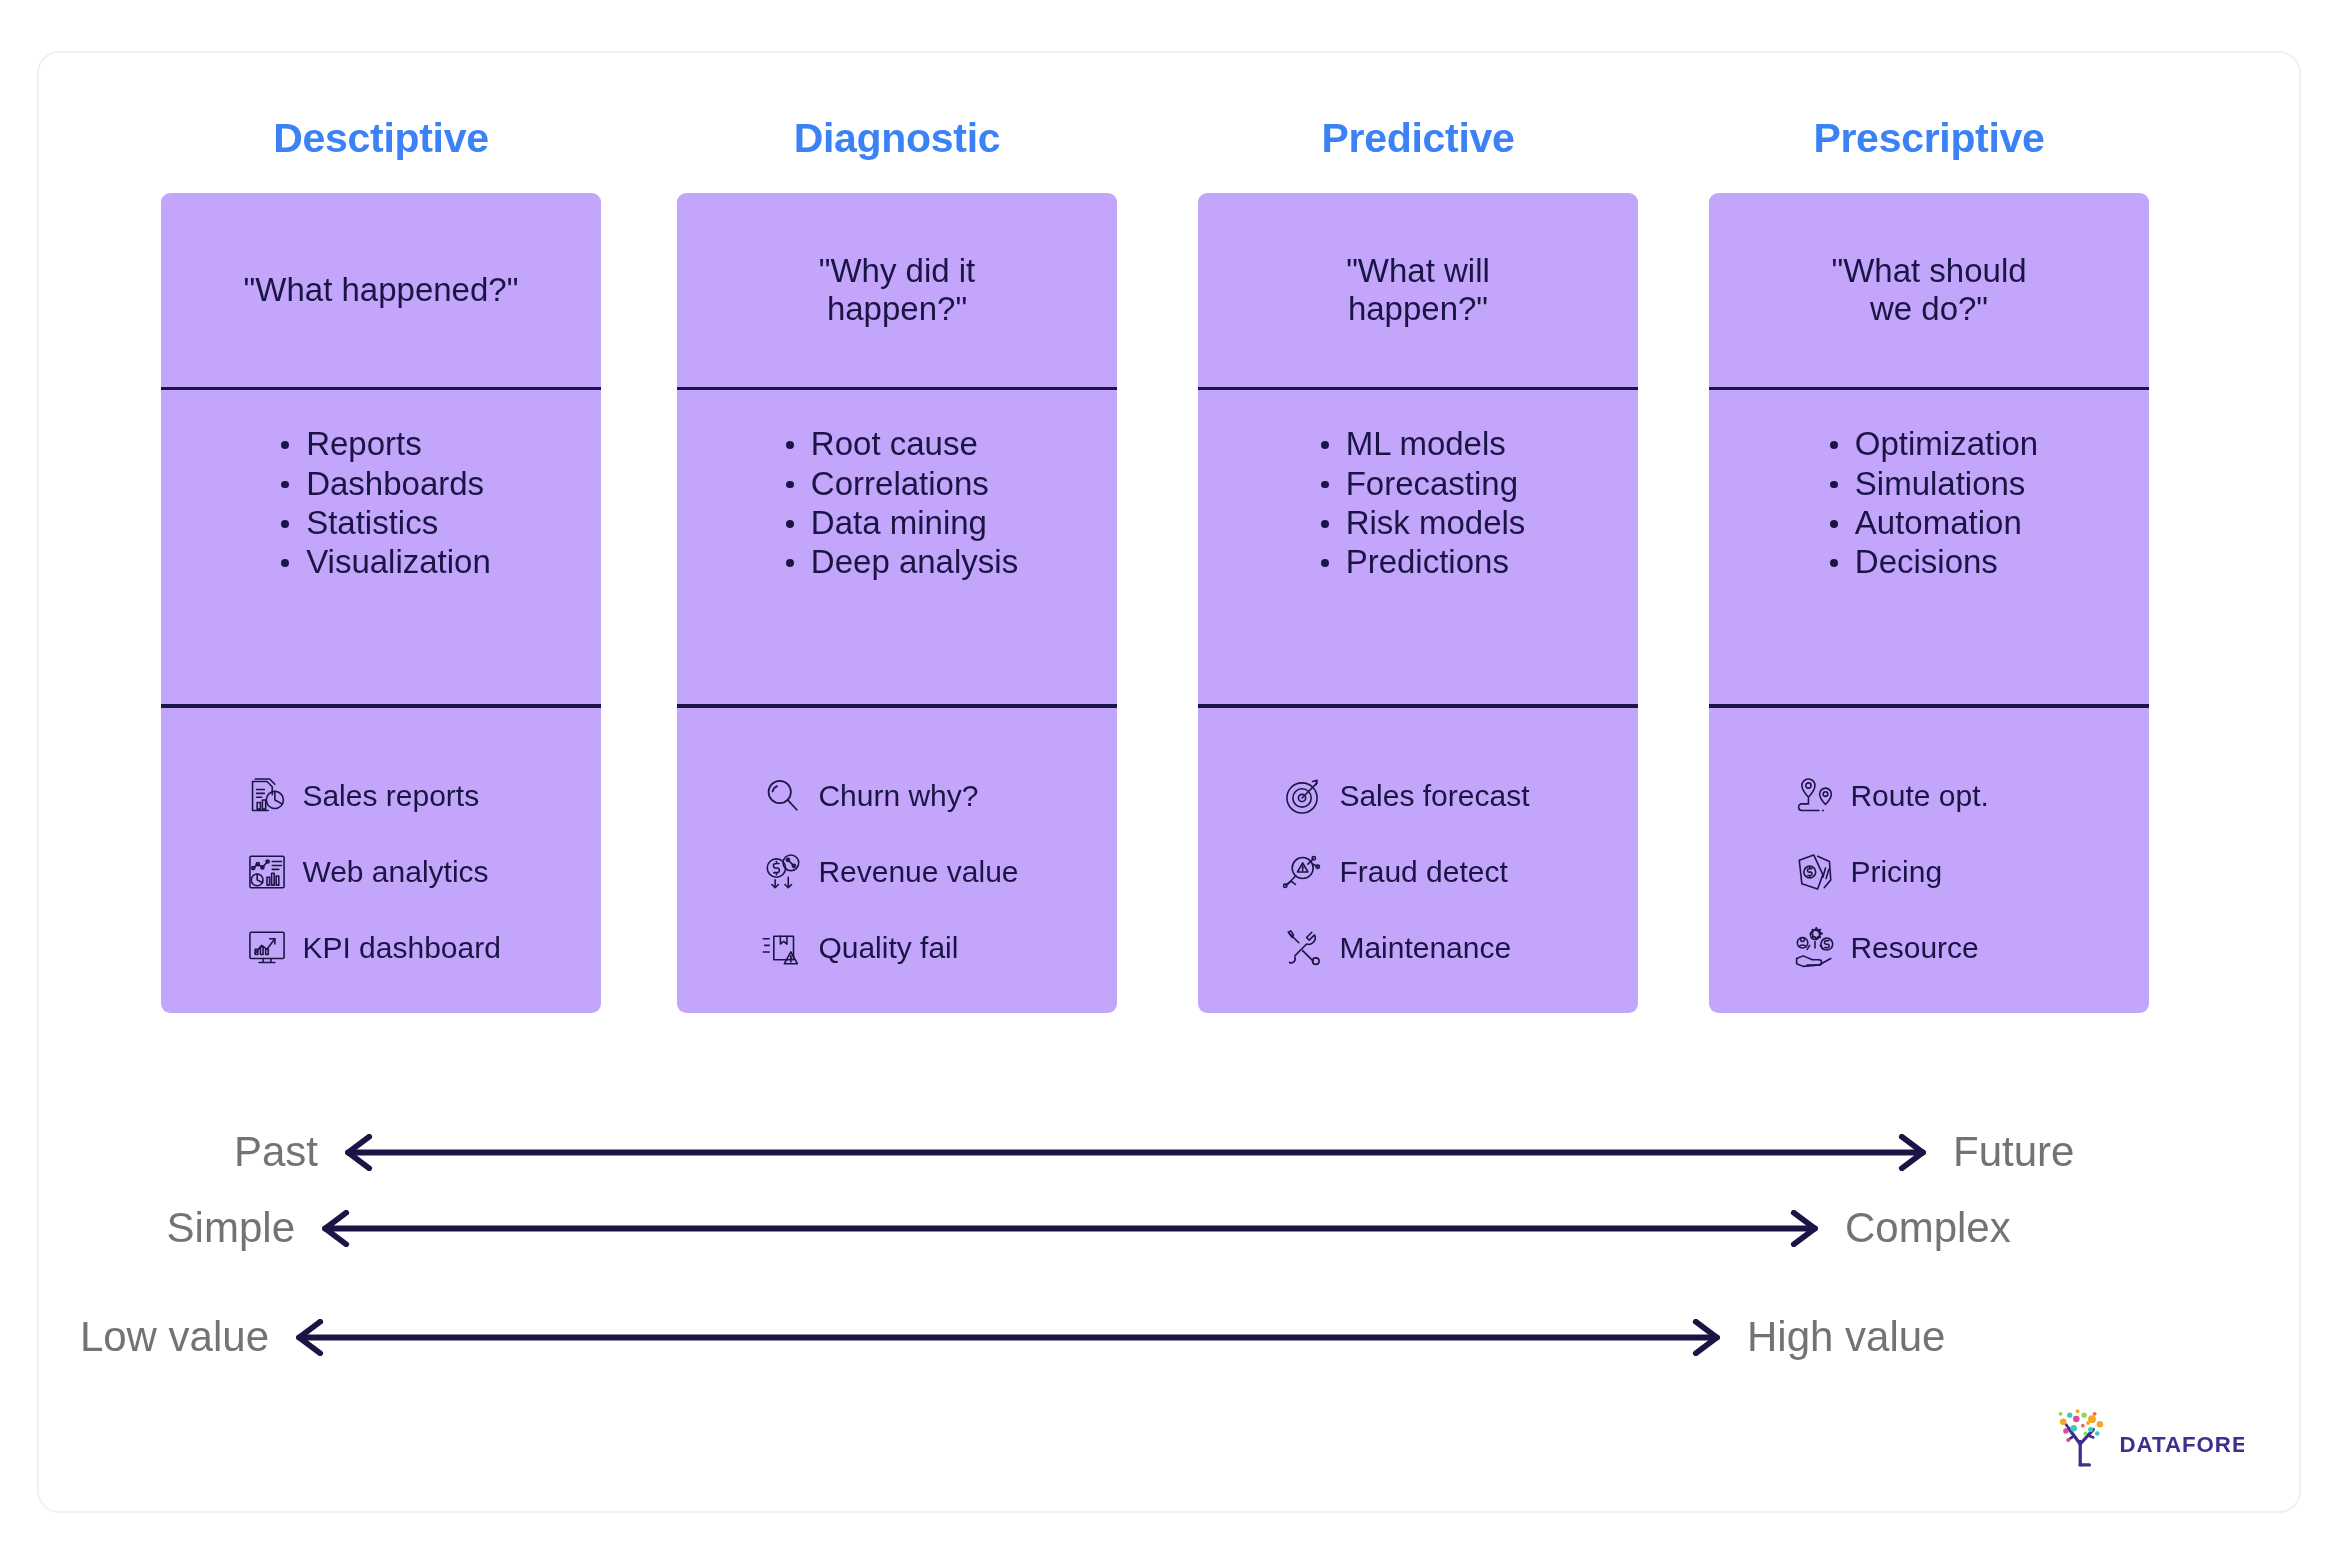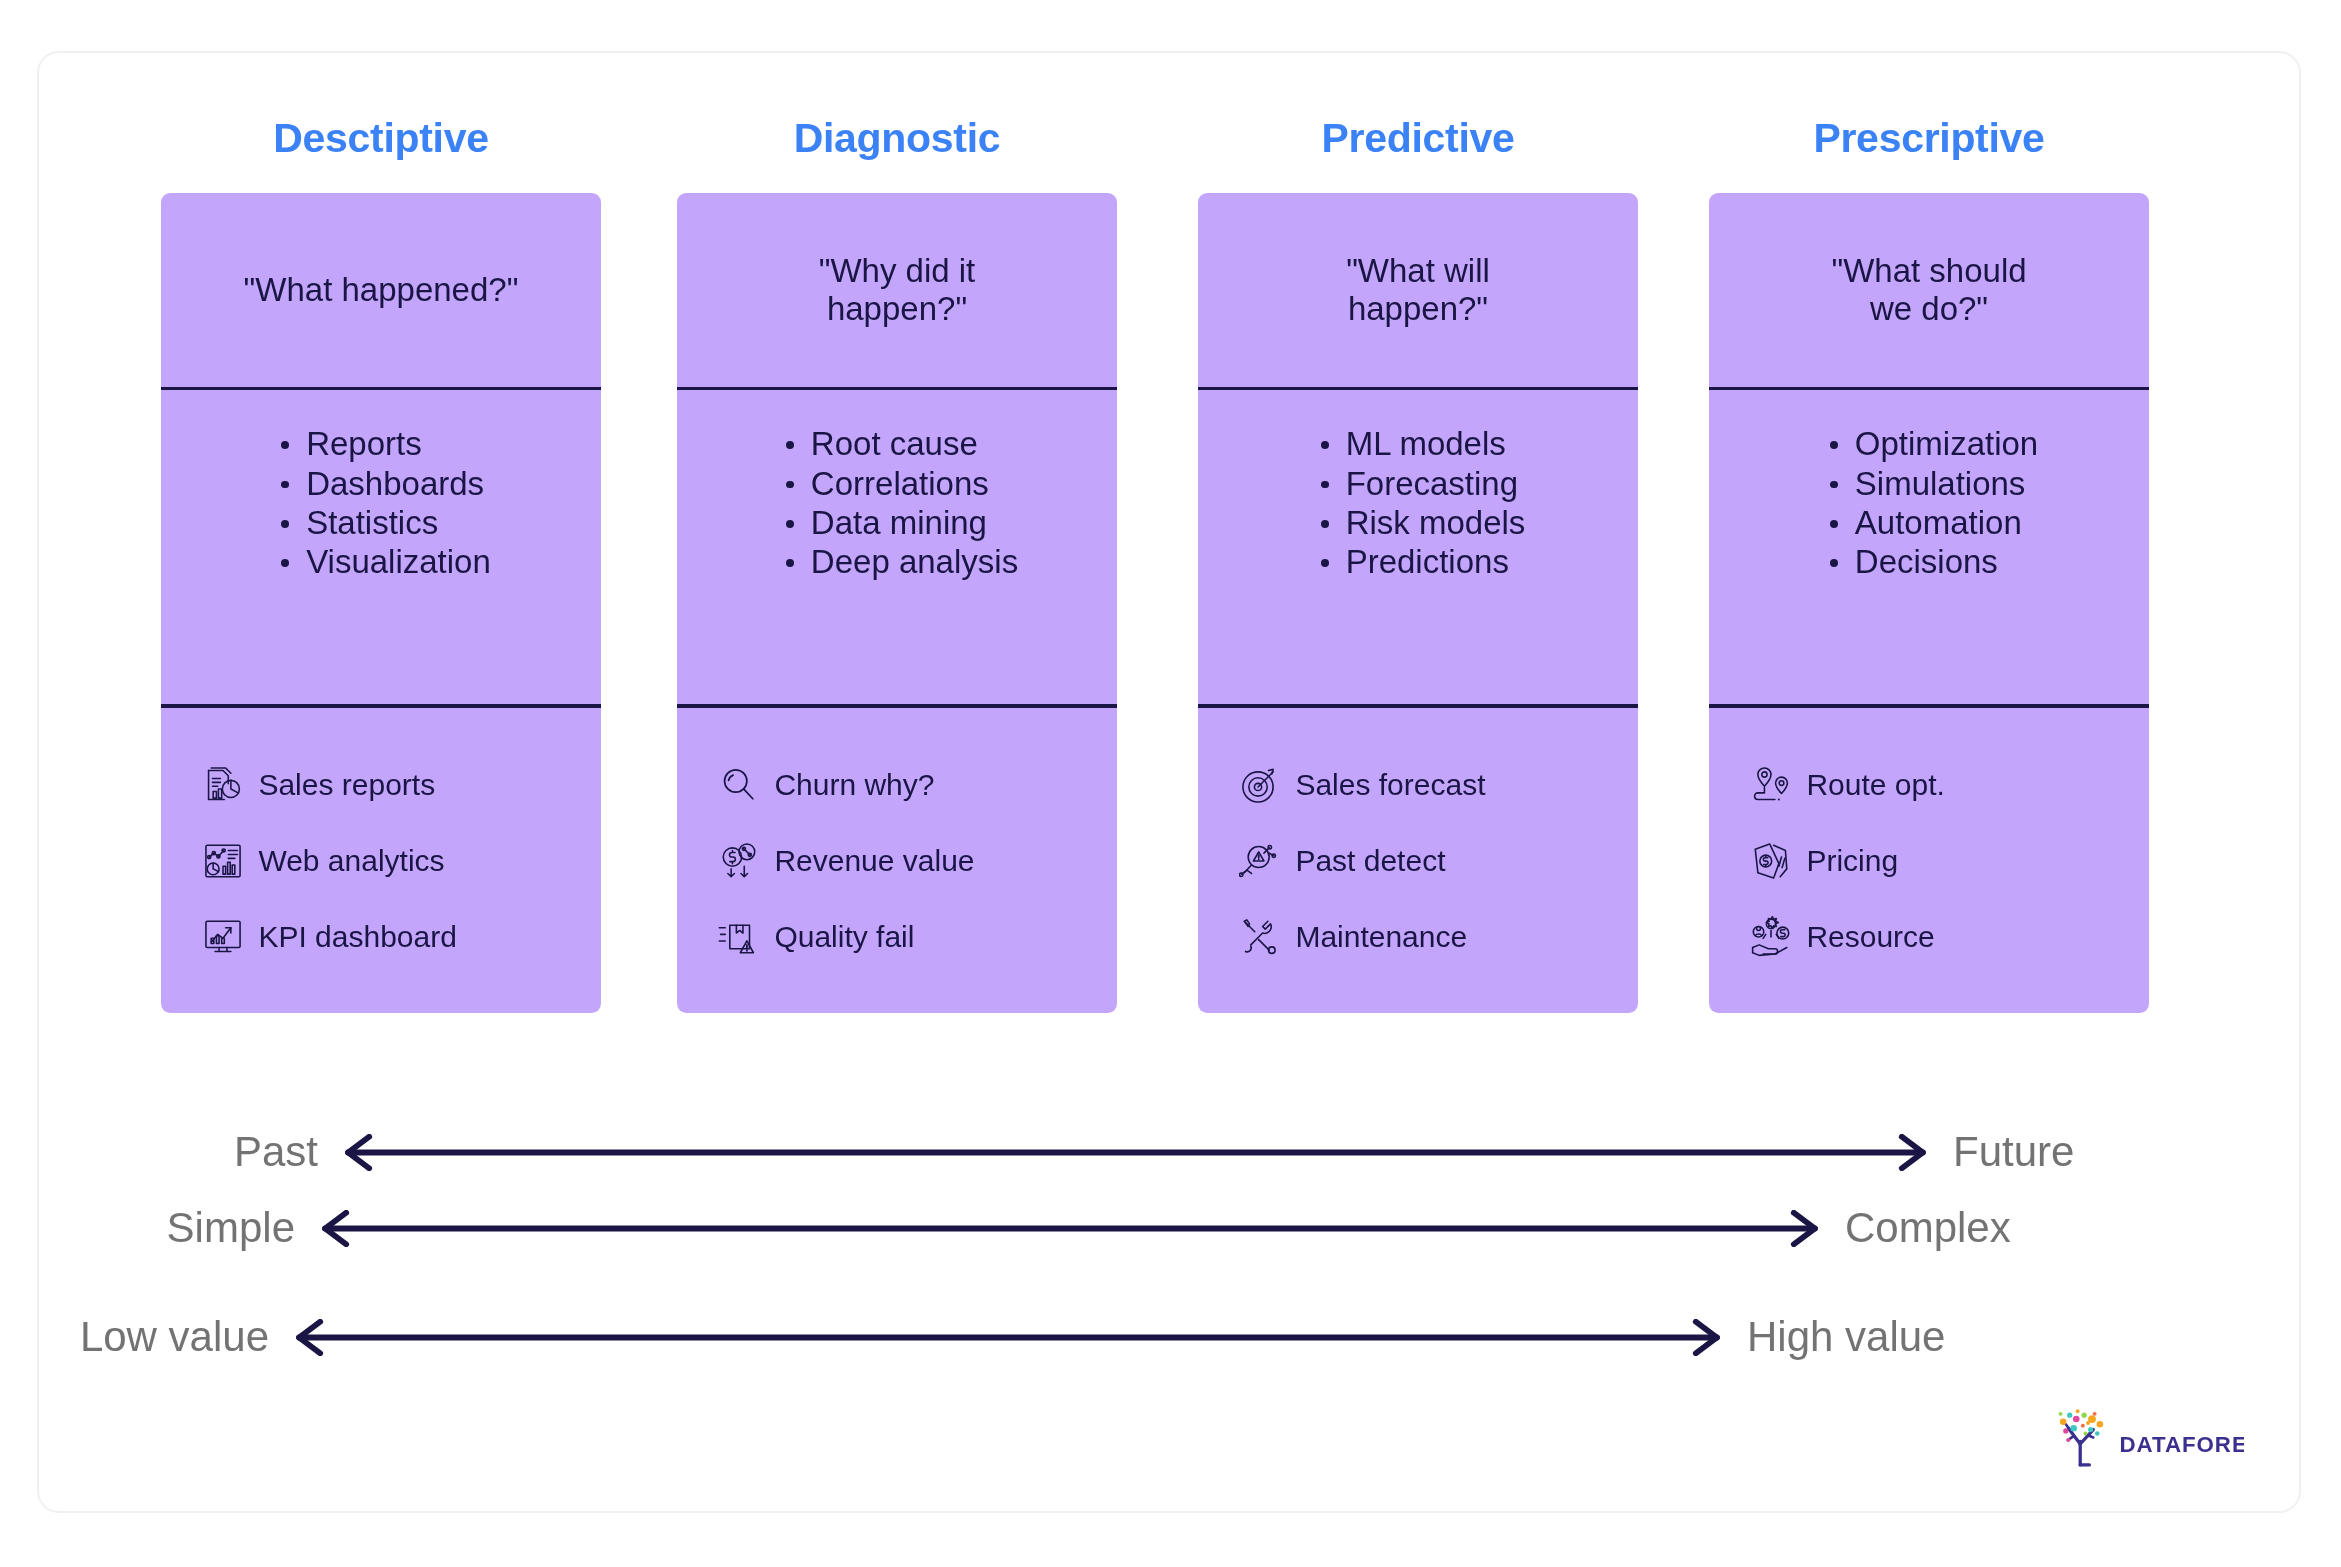--- a/index.html
+++ b/index.html
@@ -124,21 +124,22 @@
     top: 17px;
     width: 7.9px;
     height: 7.9px;
     border-radius: 50%;
     background: #1a1544;
   }
 
   .sec-examples {
     height: 349px;
     box-sizing: border-box;
-    padding: 39px 0 0 41px;
+    padding: 50px 0 0 41px;
+    margin-left: 44px;
   }
   .example {
     display: flex;
     align-items: center;
     height: 76px;
     gap: 14.4px;
   }
   .example .ico {
     width: 42px;
     height: 42px;
@@ -385,21 +386,21 @@
                 <path d="M30 18l8 14H22z"></path>
                   <path d="M30 23v4M30 29.5h.02" stroke-width="2.8"></path>
                 <path d="M19 38L8 50"></path>
                 <path d="M46 12l-8 8M4 52l8-6 7 5"></path>
                 <circle cx="47" cy="11" r="2.6"></circle>
                   <circle cx="53" cy="24" r="2.6"></circle>
                   <circle cx="3.5" cy="53" r="2.6"></circle>
                 <path d="M46 20l7 4"></path>
               </svg>
             </span>
-            <span class="lbl">Past detect</span>
+            <span class="lbl">Fraud detect</span>
           </div>
           <div class="example">
             <span class="ico">
               <svg viewBox="0 0 64 64" fill="none" stroke="#1a1544" stroke-width="2.4" stroke-linecap="round" stroke-linejoin="round">
                 <path d="M44 8l-8 8 4 4 8-8a10 10 0 0 1-12 14L18 44"></path>
                 <path d="M10 54a6 6 0 0 0 8-8"></path>
                 <path d="M10 10l14 14"></path>
                   <path d="M8 8l4-2 4 6-2 4z"></path>
                 <path d="M30 36l16 16"></path>
                   <circle cx="50" cy="52" r="5"></circle>

